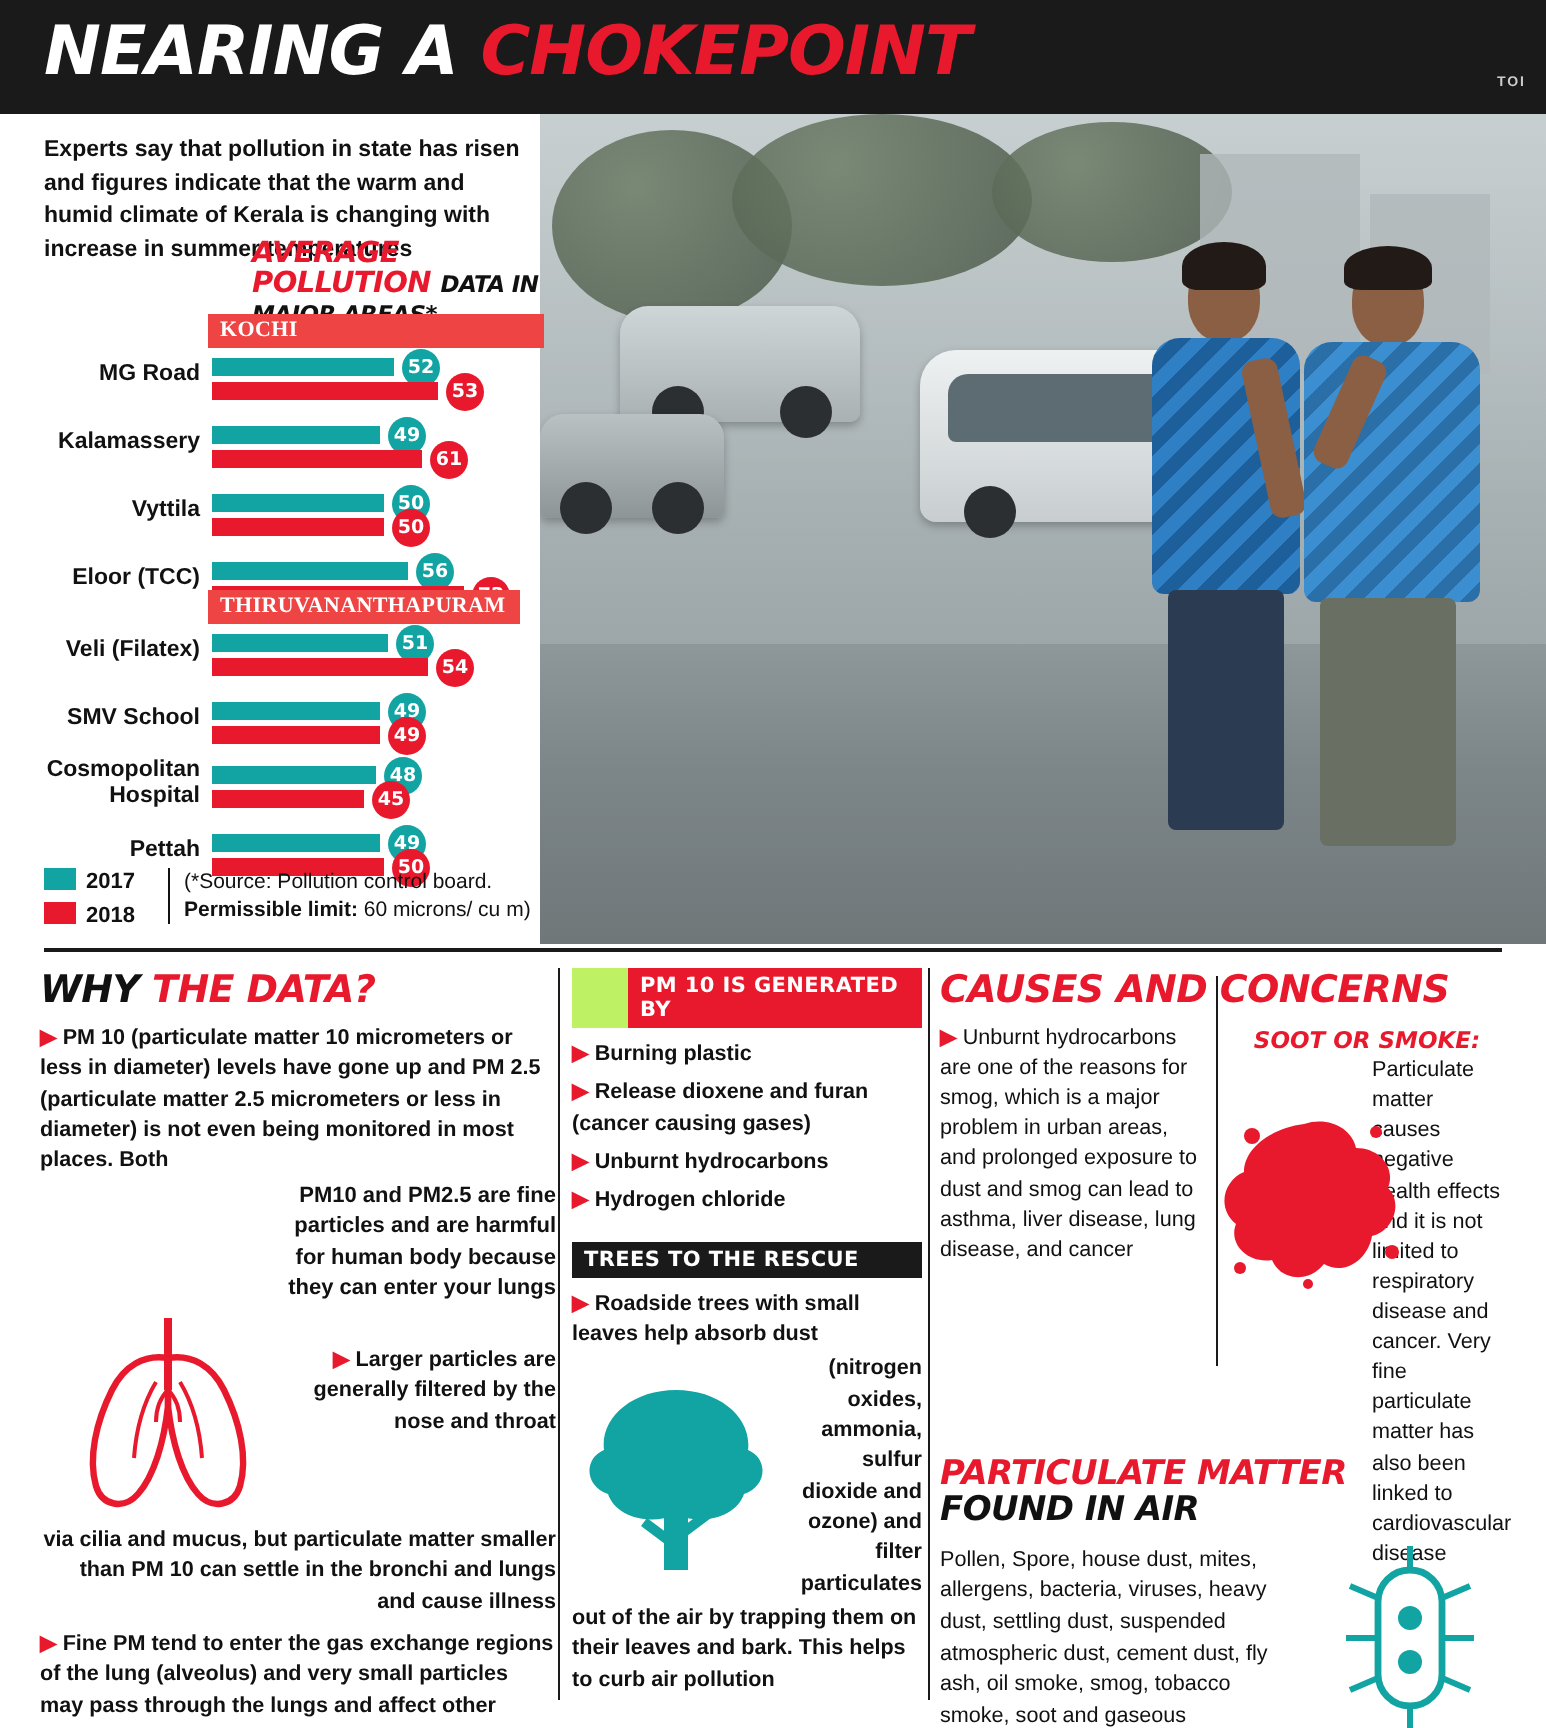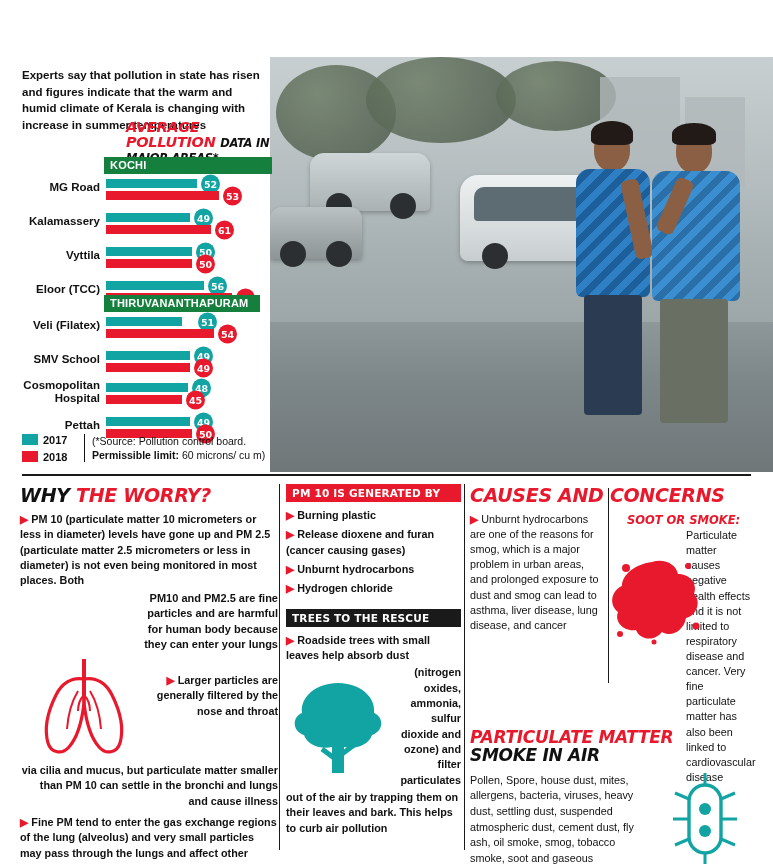--- a/index.html
+++ b/index.html
@@ -131,26 +131,26 @@
     font-weight: bold;
     font-style: italic;
     font-size: 14.5px;
     line-height: 1.05;
     letter-spacing: -0.3px;
   }
   .chart-title .sub { color: #111; font-size: 11.5px; }
 
   .region-bar {
     position: absolute;
-    background: #15803d;
+    background: #ef4444;
     color: #fff;
     font-weight: bold;
     font-size: 11px;
     padding: 2px 6px 3px 6px;
-    font-family: Liberation Sans, sans-serif;
+    font-family: Liberation Serif, serif;
     letter-spacing: 0.2px;
   }
   .region-kochi { left: 82px; top: 37px; width: 168px; }
   .region-tvm { left: 82px; top: 175px; width: 156px; }
 
   .row {
     position: absolute;
     left: 0; width: 250px; height: 32px;
   }
   .row .lbl {
@@ -257,20 +257,24 @@
     letter-spacing: -0.3px;
   }
   .pm-head .black { color:#111; }
   .pm-body { font-size: 10.8px; line-height: 1.45; color:#111; }
 </style>
 </head>
 <body>
 
 <div class="page">
 
+  <div class="header">
+    <div class="header-title"><span>NEARING A </span><span class="accent">CHOKEPOINT</span></div>
+    <div class="toi-logo">TOI</div>
+  </div>
 
   <div class="photo">
     <div class="haze"></div>
     <div class="tree t1"></div>
     <div class="tree t2"></div>
     <div class="tree t3"></div>
     <div class="building b1"></div>
     <div class="building b2"></div>
     <div class="road"></div>
     <div class="car c2">
@@ -355,21 +359,21 @@
             <span class="pill r" style="left:126px;">72</span>
           </div>
       </div>
     </div>
 
     <div class="region-bar region-tvm">THIRUVANANTHAPURAM</div>
 
     <div class="row" style="top:196px;">
       <div class="lbl">Veli (Filatex)</div>
       <div class="bars">
-        <div class="bar b2017" style="width:76px;">
+        <div class="bar b2017" style="width:88px;">
             <span class="pill t" style="left:88px;">51</span>
           </div>
         <div class="bar b2018" style="width:108px;padding-left:20px;">
             <span class="pill r" style="left:108px;">54</span>
           </div>
       </div>
     </div>
     <div class="row" style="top:230px;">
       <div class="lbl">SMV School</div>
       <div class="bars">
@@ -418,21 +422,21 @@
     </div>
   </div>
 
   <div class="hr-black" style="top:474px;"></div>
 
   <div class="vline" style="left:279px; top:484px; height:366px;"></div>
   <div class="vline" style="left:464px; top:484px; height:366px;"></div>
   <div class="vline" style="left:608px; top:488px; height:195px;"></div>
 
   <div class="col col-1">
-    <div class="sec-head-red"><span>WHY </span><span class="accent">THE WORRY?</span></div>
+    <div class="sec-head-red"><span>WHY </span><span class="accent">THE DATA?</span></div>
 
     <div class="c1-text-1">
       <span class="arrow">▶</span>
       <span>PM 10 (particulate matter 10 micrometers or less in diameter) levels have gone up and PM 2.5 (particulate matter 2.5 micrometers or less in diameter) is not even being monitored in most places. Both</span>
     </div>
 
     <div style="position:relative; overflow:hidden;">
       <div style="float:left; width:120px; height:16px;"></div>
       <div class="c1-text-2" style="text-align:right; padding-left:122px;">PM10 and PM2.5 are fine particles and are harmful for human body because they can enter your lungs</div>
     </div>
@@ -458,21 +462,21 @@
     <div class="c1-text-1" style="text-align:right; margin-top:-8px;">via cilia and mucus, but particulate matter smaller than PM 10 can settle in the bronchi and lungs and cause illness</div>
 
     <div class="c1-text-1" style="margin-top:6px;">
       <span class="arrow">▶</span>
       <span>Fine PM tend to enter the gas exchange regions of the lung (alveolus) and very small particles may pass through the lungs and affect other organs</span>
     </div>
 
   </div>
 
   <div class="col col-2">
-    <div style="background:#bef264;">
+    <div style="background:#bef264;padding-left:28px;">
       <span class="blackbar" style="background:#e8192c;">PM 10 IS GENERATED BY</span>
     </div>
     <div style="margin-top:6px;">
       <div class="bodytext"><span class="arrow">▶</span> <span>Burning plastic</span></div>
       <div class="bodytext" style="margin-top:4px;"><span class="arrow">▶</span> <span>Release dioxene and furan (cancer causing gases)</span></div>
       <div class="bodytext" style="margin-top:4px;"><span class="arrow">▶</span> <span>Unburnt hydrocarbons</span></div>
       <div class="bodytext" style="margin-top:4px;"><span class="arrow">▶</span> <span>Hydrogen chloride</span></div>
     </div>
 
     <div style="margin-top:12px;">
@@ -516,21 +520,21 @@
             </svg>
           </div>
           <div style="padding-left:70px; text-align:left;">Particulate matter causes negative health effects and it is not limited to respiratory disease and cancer. Very fine particulate matter has also been linked to cardiovascular disease</div>
         </div>
       </div>
     </div>
 
     <div style="position:relative; margin-top:12px;">
       <div class="pm-head">
         <div>PARTICULATE MATTER</div>
-        <div class="black">SMOKE IN AIR</div>
+        <div class="black">FOUND IN AIR</div>
       </div>
       <div style="position:absolute; right:8px; top:40px;">
         <svg width="76" height="100" viewBox="0 0 76 100" xmlns="http://www.w3.org/2000/svg">
           <rect x="22" y="16" width="32" height="68" rx="16" fill="none" stroke="#12a3a3" stroke-width="3.4"></rect>
           <circle cx="38" cy="40" r="6" fill="#12a3a3"></circle>
           <circle cx="38" cy="62" r="6" fill="#12a3a3"></circle>
           <path d="M38 16 L38 4" stroke="#12a3a3" stroke-width="3"></path>
           <path d="M38 84 L38 96" stroke="#12a3a3" stroke-width="3"></path>
           <path d="M22 30 L8 24" stroke="#12a3a3" stroke-width="3"></path>
           <path d="M22 50 L6 50" stroke="#12a3a3" stroke-width="3"></path>

